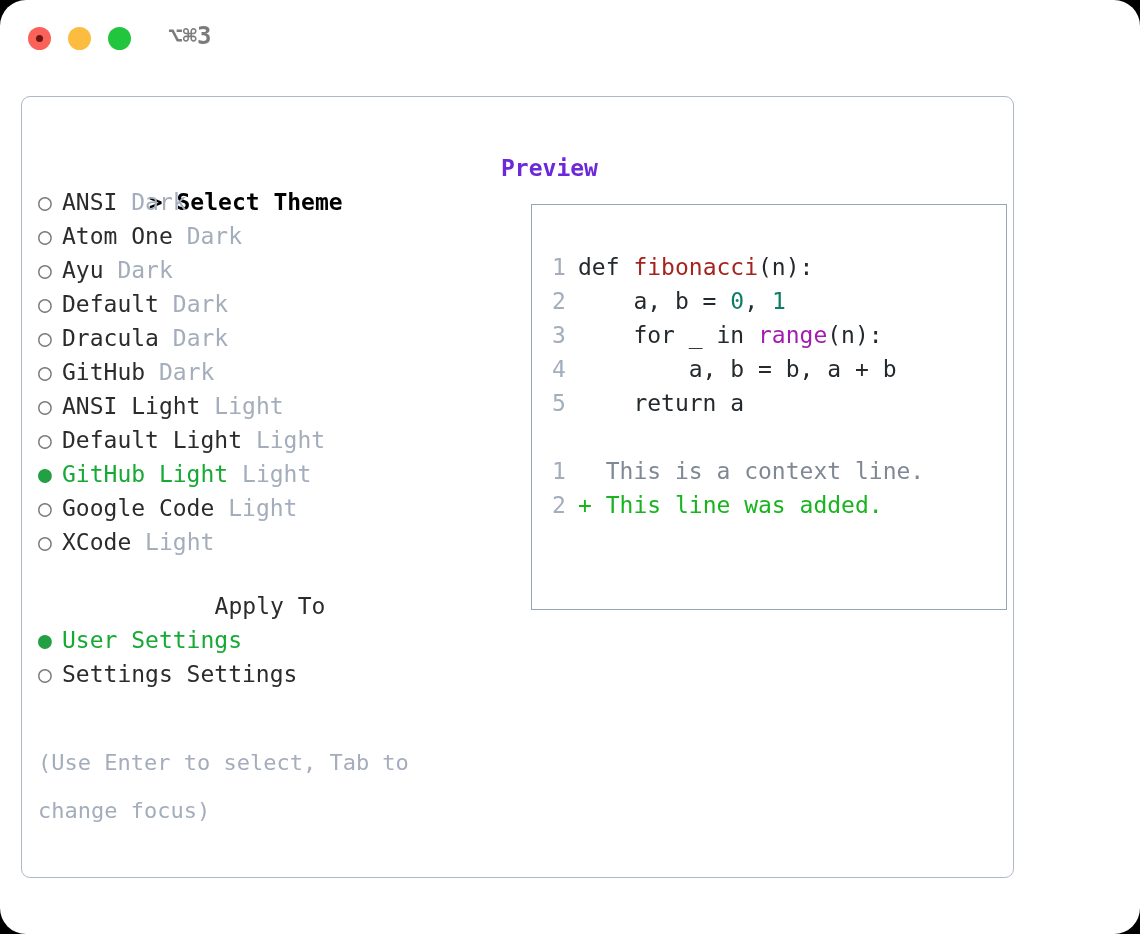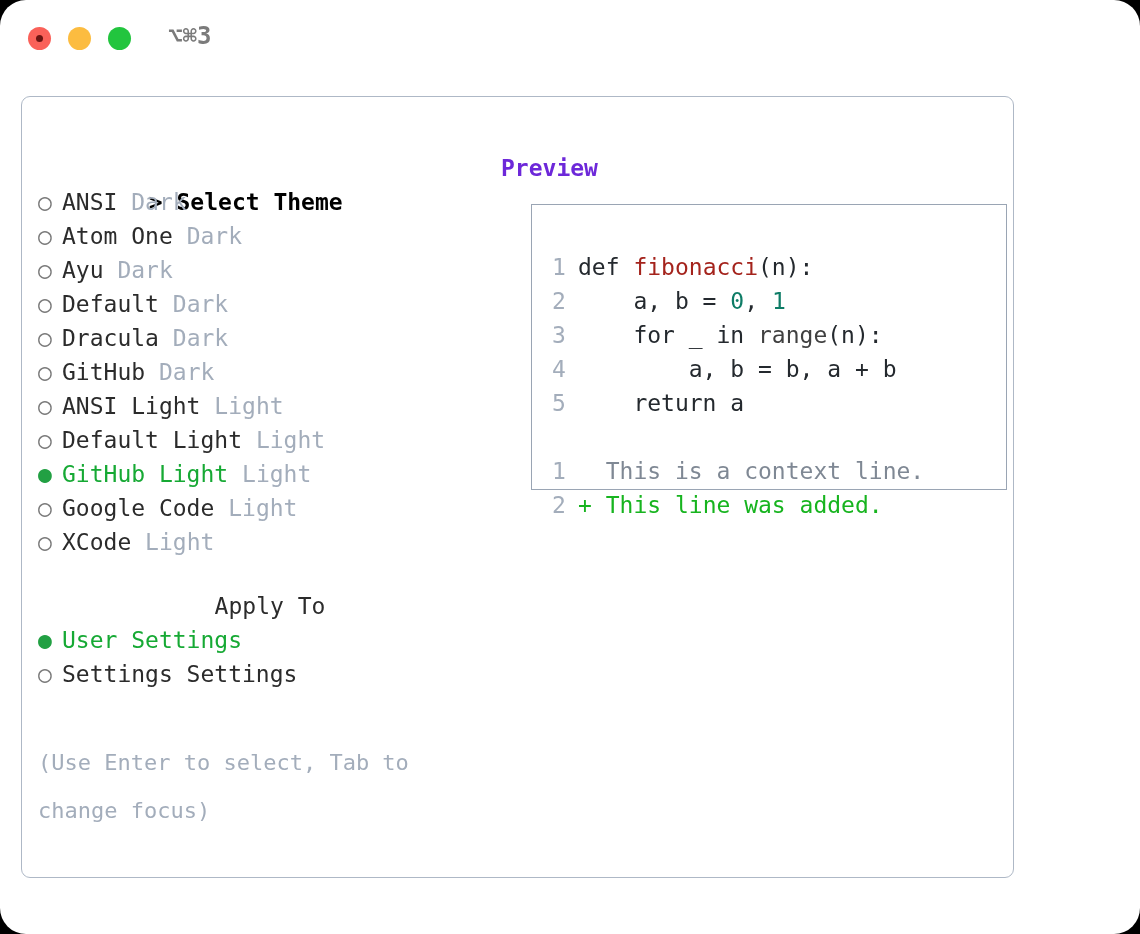--- a/index.html
+++ b/index.html
@@ -142,21 +142,21 @@
     color: #6d28d9;
     line-height: 34px;
     white-space: pre;
   }
 
   #code-panel {
     position: absolute;
     left: 30px;
     top: 53px;
     width: 476px;
-    height: 286px;
+    height: 406px;
     border: 1.8px solid #9aa5b4;
     box-sizing: border-box;
     background: #ffffff;
     padding-left: 16px;
   }
   #code-inner {
     position: absolute;
     left: 20px;
     top: 45px;
     right: 8px;
@@ -170,21 +170,21 @@
   }
   .lno {
     display: inline-block;
     width: 26px;
     color: #a3adbb;
   }
   .blank-line { height: 34px; }
 
   .tok-fn   { color: #a4231c; }
   .tok-num  { color: #0e7c66; }
-  .tok-call { color: #404040; margin-top: 12px; }
+  .tok-call { color: #a21caf; margin-top: 12px; }
   .tok-plain{ color: #24292e; }
 
   .d-ctx { color: #7f8894; }
   .d-del { color: #c42b1c; }
   .d-add { color: #17b41f; }
 </style>
 </head>
 <body>
 
 <div id="window">

